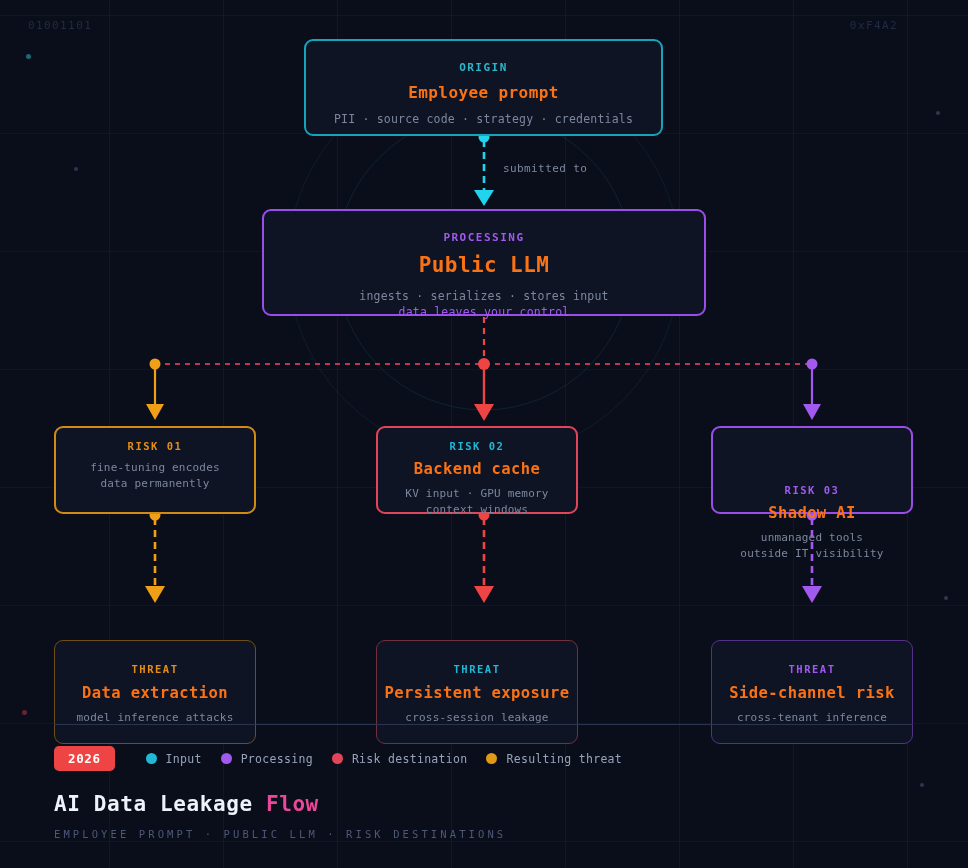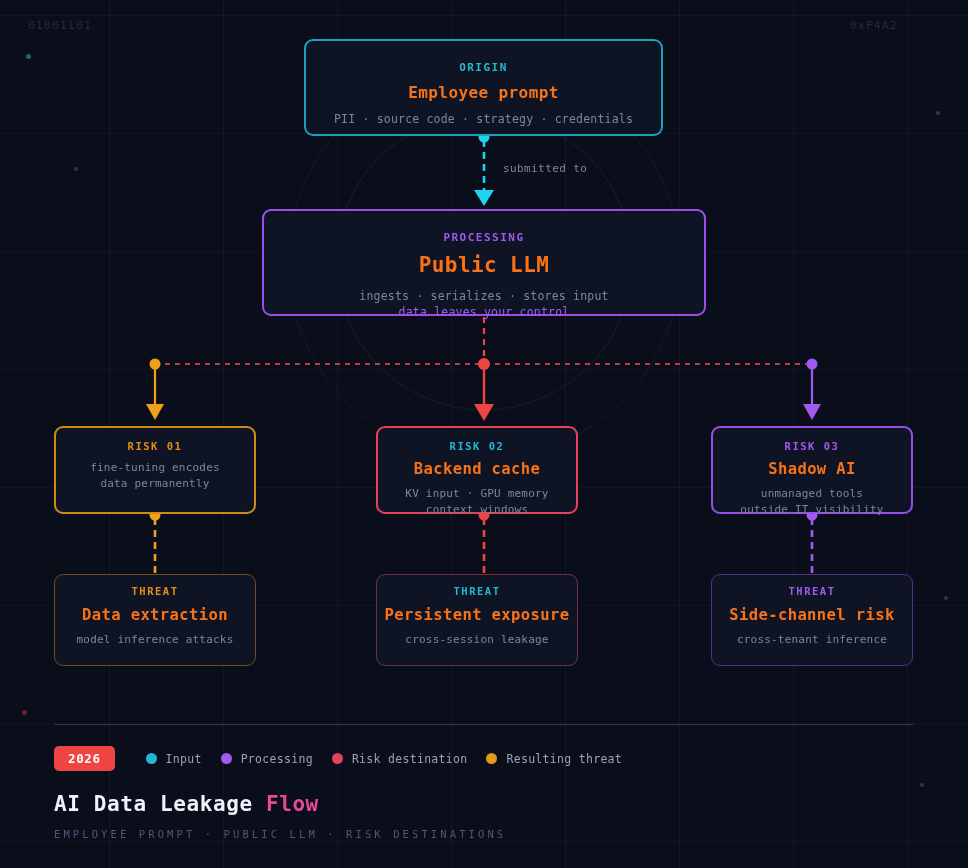--- a/index.html
+++ b/index.html
@@ -95,21 +95,21 @@
   
   .risk { top: 426px; width: 202px; height: 88px; }
   .risk .kicker { font-size: 10.5px; margin-bottom: 8px; }
   .risk .title { font-size: 15.5px; margin-bottom: 8px; }
   .risk .sub { font-size: 11px; }
   #risk-1 { left: 54px;  border: 2px solid #d18b15; }
   #risk-2 { left: 376px; border: 2px solid #e0455a; }
   #risk-3 { left: 711px; border: 2px solid #9b4dea; }
 
   
-  .threat { top: 574px; width: 202px; height: 92px; padding-top: 10px; }
+  .threat { top: 640px; width: 202px; height: 104px; padding-top: 22px; }
   .threat .kicker { font-size: 10.5px; margin-bottom: 9px; }
   .threat .title { font-size: 15.5px; margin-bottom: 8px; }
   .threat .sub { font-size: 11px; }
   #threat-1 { left: 54px;  border: 1px solid #6d4f17; }
   #threat-2 { left: 376px; border: 1px solid #71313c; }
   #threat-3 { left: 711px; border: 1px solid #56318c; }
 
   
   #wire-layer { position: absolute; inset: 0; pointer-events: none; }
 
@@ -248,21 +248,21 @@
   </div>
 
   <div class="node risk" id="risk-2">
     <div class="kicker" style="color:#22b8d4;">RISK 02</div>
     <div class="title">Backend cache</div>
     <div class="sub">KV input · GPU memory</div>
     <div class="sub">context windows</div>
   </div>
 
   <div class="node risk" id="risk-3">
-    <div class="kicker" style="color:#a259f0;">RISK 03</div>
+    <div class="kicker" style="color:#a259f0;margin-top:44px;">RISK 03</div>
     <div class="title">Shadow AI</div>
     <div class="sub">unmanaged tools</div>
     <div class="sub">outside IT visibility</div>
   </div>
 
   <div class="node threat" id="threat-1">
     <div class="kicker" style="color:#e58e17;">THREAT</div>
     <div class="title">Data extraction</div>
     <div class="sub">model inference attacks</div>
   </div>

